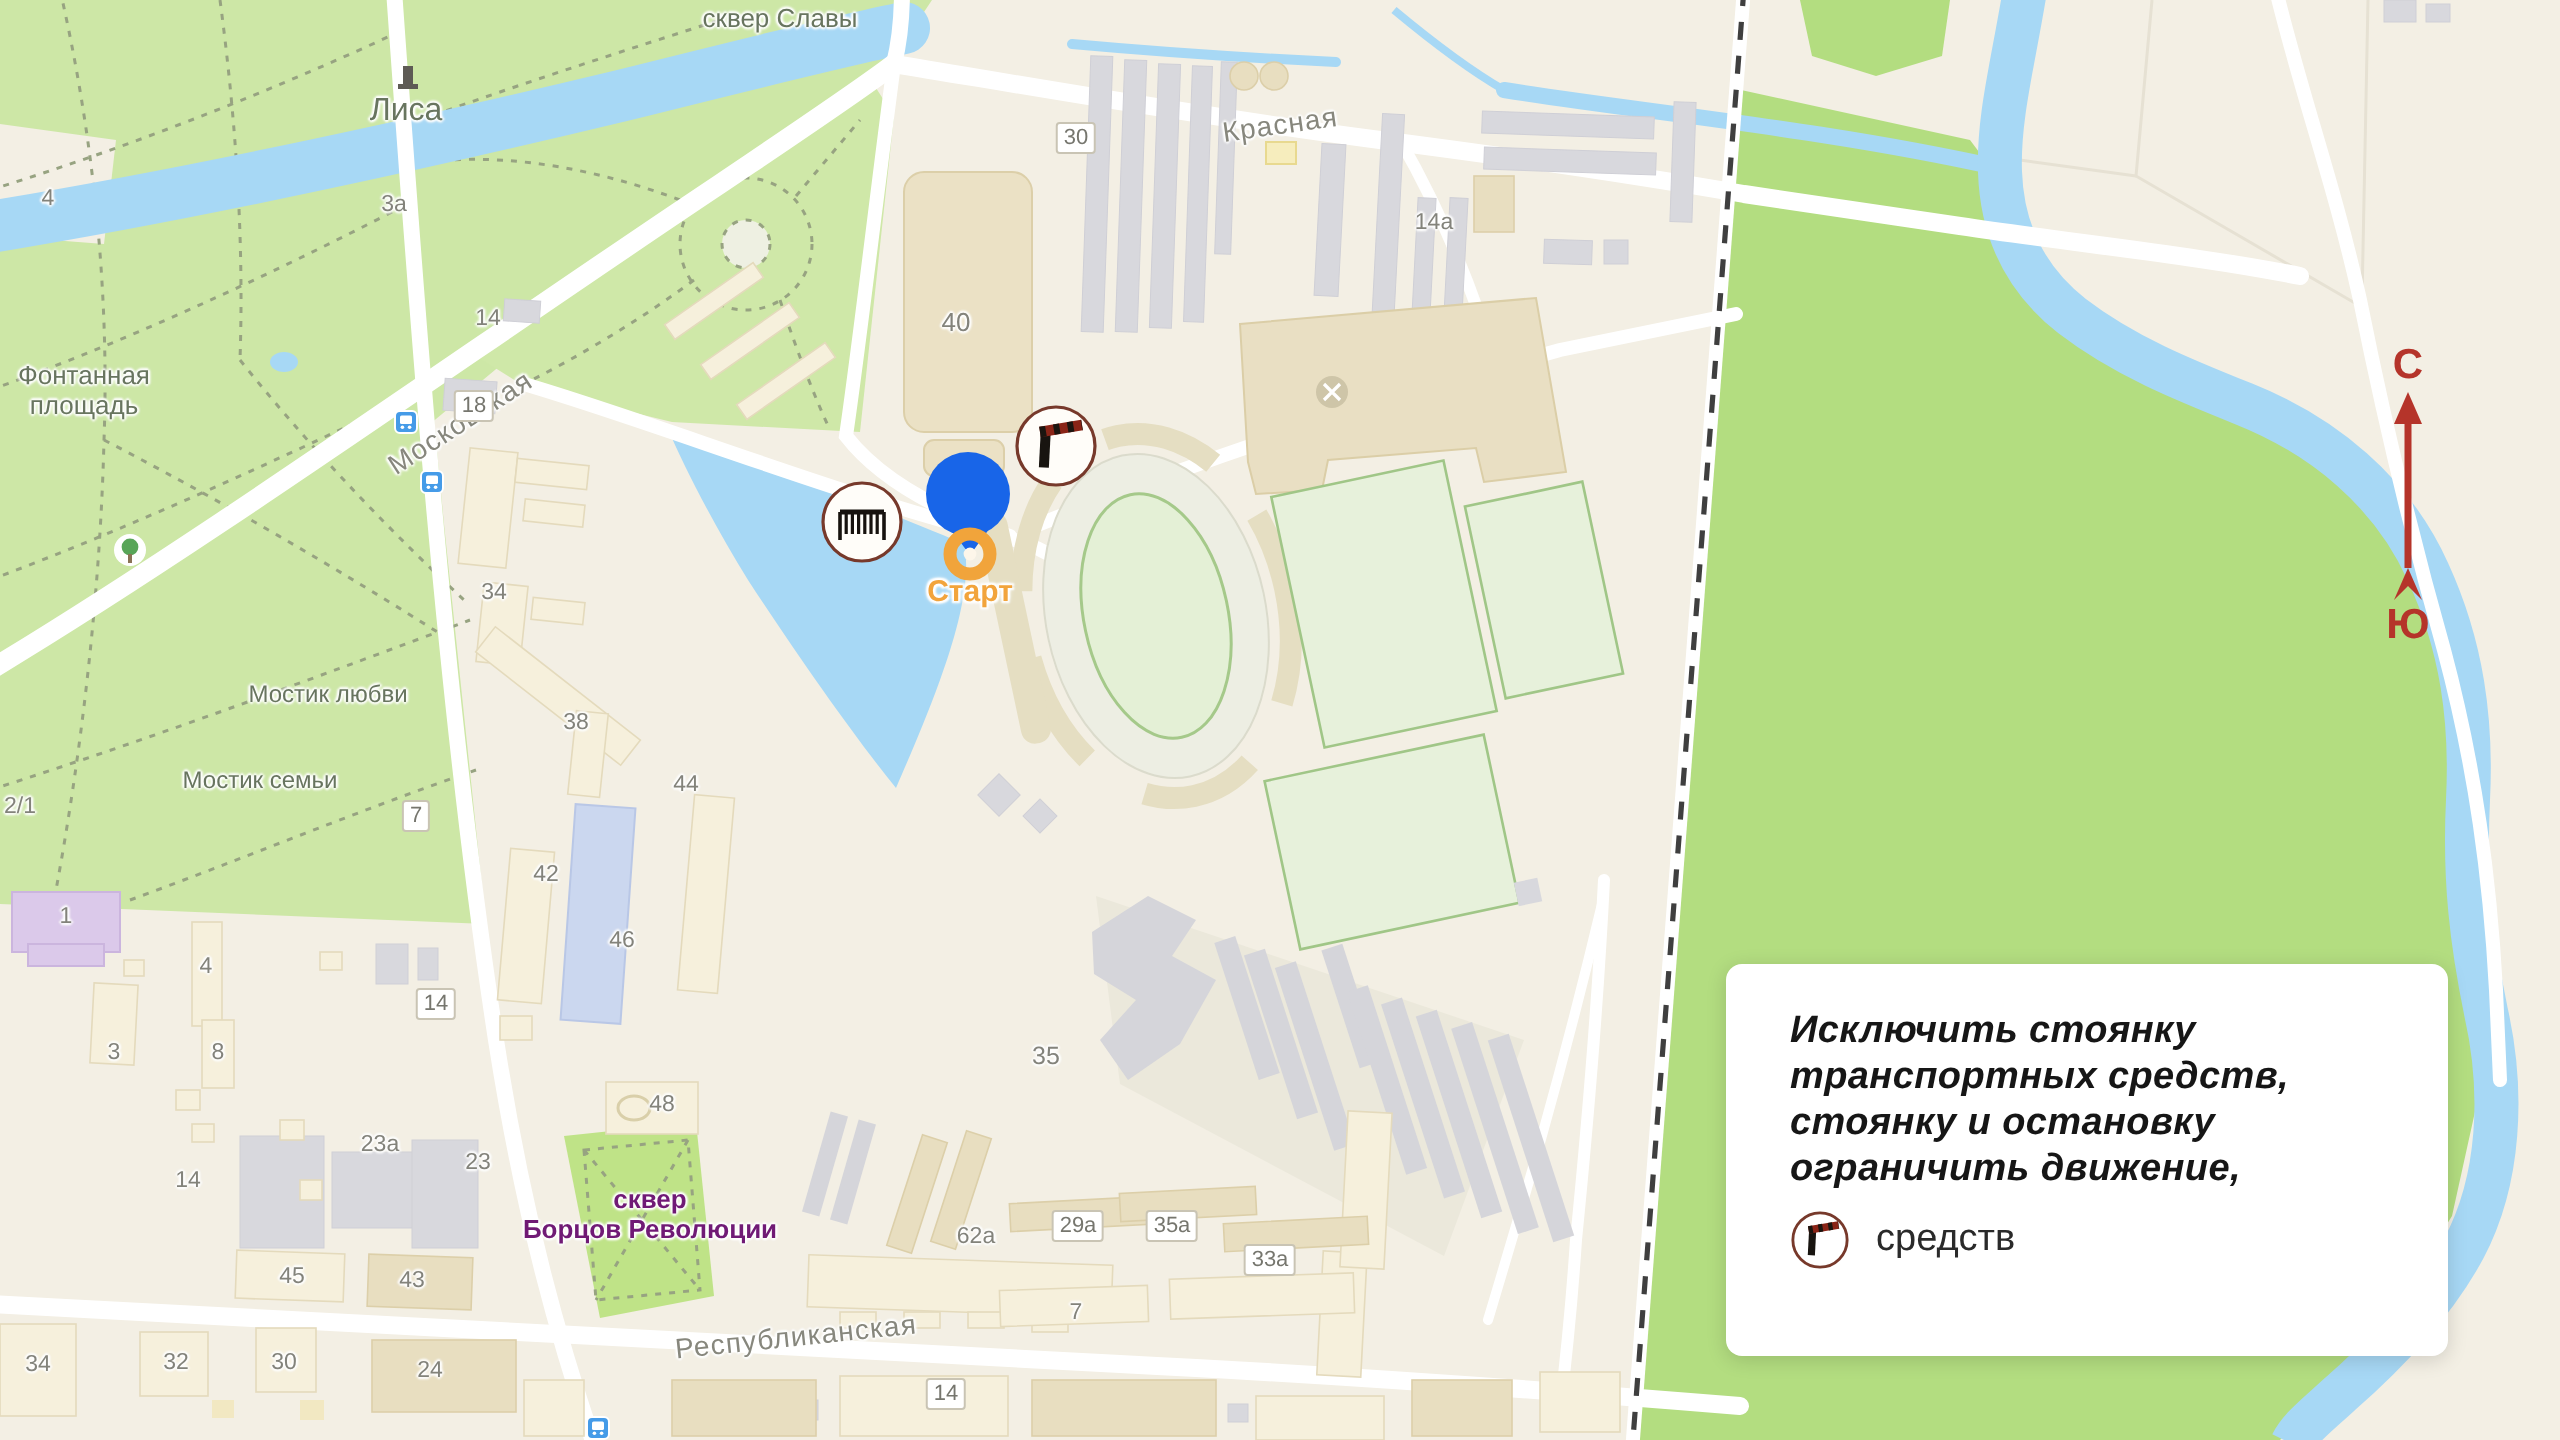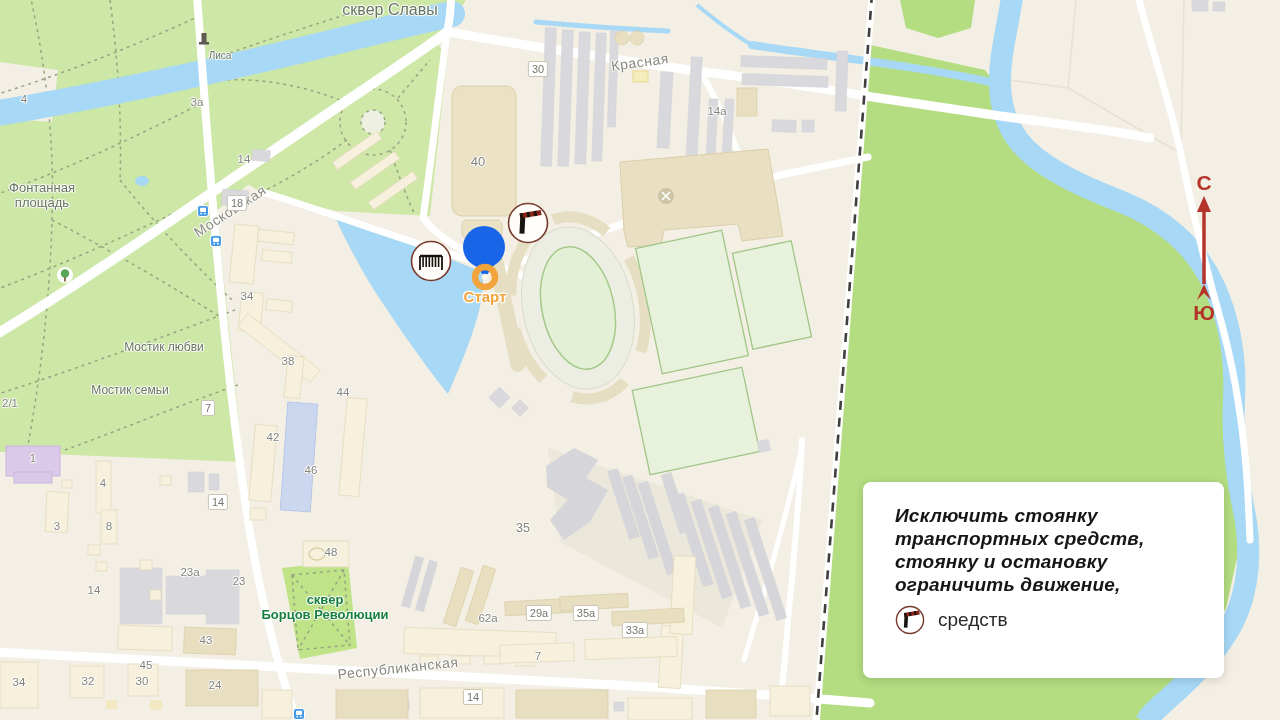--- a/index.html
+++ b/index.html
@@ -4,21 +4,21 @@
 <style>
   html,body{margin:0;padding:0;background:#222;}
   #screen{position:relative;width:1280px;height:720px;overflow:hidden;background:#F3EFE4;
     font-family:"Liberation Sans",sans-serif;}
   #map-svg{position:absolute;left:0;top:0;}
   #labels-layer{position:absolute;left:0;top:0;width:1280px;height:720px;pointer-events:none;}
   .lbl{position:absolute;white-space:pre-line;text-align:center;line-height:1.15;
     text-shadow:0 0 2px #fff,0 0 2px #fff,1px 0 1px #fff,-1px 0 1px #fff,0 1px 1px #fff,0 -1px 1px #fff;}
   .street{color:#87877D;font-size:14px;letter-spacing:.6px;}
   .poi-gray{color:#68755F;font-size:13px;}
-  .poi-green{color:#15803d;font-size:13px;font-weight:bold;}
+  .poi-green{color:#701a75;font-size:13px;font-weight:bold;}
   .num{color:#83837B;font-size:11.5px;}
   .plate{color:#76766E;font-size:11px;background:#fff;border:1px solid #C9C4B4;border-radius:2px;
     padding:0 3px;text-shadow:none;line-height:14px;}
   .map-icon{position:absolute;}
   #start-label{position:absolute;left:485px;top:296px;transform:translate(-50%,-50%);
     color:#F2A43C;font-size:15px;font-weight:bold;
     text-shadow:0 0 2px #fff,0 0 3px #fff,1px 1px 1px #fff,-1px -1px 1px #fff,1px -1px 1px #fff,-1px 1px 1px #fff;}
   #compass{position:absolute;left:1182px;top:172px;width:44px;text-align:center;}
   .compass-letter{color:#B5342A;font-weight:bold;font-size:21px;line-height:22px;}
   #panel{position:absolute;left:863px;top:482px;width:361px;height:196px;background:#fff;
@@ -274,22 +274,22 @@
     <circle r="8" fill="#FFF"></circle>
         <circle cy="-1.5" r="4.2" fill="#58A558"></circle>
         <rect x="-1" y="2" width="2" height="4.5" fill="#8A7355"></rect>
   </g>
 </svg>
 
 <div id="labels-layer">
       <div class="lbl street" style="left: 230px; top: 211px; transform: translate(-50%, -50%) rotate(-33deg);">Московская</div>
       <div class="lbl street" style="left: 640px; top: 62px; transform: translate(-50%, -50%) rotate(-8deg);">Красная</div>
       <div class="lbl street" style="left: 398px; top: 668px; transform: translate(-50%, -50%) rotate(-6deg);">Республиканская</div>
-      <div class="lbl poi-gray" style="left: 368px; top: 10px; font-size: 16px; transform: translate(-50%, -50%); padding-left: 44px;">сквер Славы</div>
-      <div class="lbl poi-gray" style="left: 220px; top: 56px; font-size: 10px; transform: translate(-50%, -50%); text-align: right;">Лиса</div>
+      <div class="lbl poi-gray" style="left: 368px; top: 10px; font-size: 13px; transform: translate(-50%, -50%); padding-left: 44px;">сквер Славы</div>
+      <div class="lbl poi-gray" style="left: 203px; top: 56px; font-size: 16px; transform: translate(-50%, -50%); text-align: right;">Лиса</div>
       <div class="lbl poi-gray" style="left: 42px; top: 196px; transform: translate(-50%, -50%);">Фонтанная
 площадь</div>
       <div class="lbl poi-gray" style="left: 164px; top: 348px; font-size: 12px; transform: translate(-50%, -50%);">Мостик любви</div>
       <div class="lbl poi-gray" style="left: 130px; top: 391px; font-size: 12px; transform: translate(-50%, -50%);">Мостик семьи</div>
       <div class="lbl poi-green" style="left: 325px; top: 608px; transform: translate(-50%, -50%);">сквер
 Борцов Революции</div>
       <div class="lbl plate" style="left: 538px; top: 69px; transform: translate(-50%, -50%);">30</div>
       <div class="lbl num" style="left: 717px; top: 112px; transform: translate(-50%, -50%);">14а</div>
       <div class="lbl num" style="left: 478px; top: 162px; font-size: 13px; transform: translate(-50%, -50%);">40</div>
       <div class="lbl num" style="left: 244px; top: 160px; transform: translate(-50%, -50%);">14</div>
@@ -306,21 +306,21 @@
       <div class="lbl num" style="left: 331px; top: 553px; transform: translate(-50%, -50%); text-align: center;">48</div>
       <div class="lbl num" style="left: 523px; top: 528px; font-size: 12.5px; transform: translate(-50%, -50%);">35</div>
       <div class="lbl num" style="left: 33px; top: 459px; transform: translate(-50%, -50%);">1</div>
       <div class="lbl num" style="left: 103px; top: 484px; transform: translate(-50%, -50%);">4</div>
       <div class="lbl num" style="left: 57px; top: 527px; transform: translate(-50%, -50%);">3</div>
       <div class="lbl num" style="left: 109px; top: 527px; transform: translate(-50%, -50%);">8</div>
       <div class="lbl plate" style="left: 218px; top: 502px; transform: translate(-50%, -50%);">14</div>
       <div class="lbl num" style="left: 94px; top: 591px; transform: translate(-50%, -50%);">14</div>
       <div class="lbl num" style="left: 190px; top: 573px; transform: translate(-50%, -50%);">23а</div>
       <div class="lbl num" style="left: 239px; top: 582px; transform: translate(-50%, -50%);">23</div>
-      <div class="lbl num" style="left: 146px; top: 666px; transform: translate(-50%, -50%);">45</div>
+      <div class="lbl num" style="left: 146px; top: 639px; transform: translate(-50%, -50%);">45</div>
       <div class="lbl num" style="left: 206px; top: 641px; transform: translate(-50%, -50%);">43</div>
       <div class="lbl num" style="left: 19px; top: 683px; transform: translate(-50%, -50%);">34</div>
       <div class="lbl num" style="left: 88px; top: 682px; transform: translate(-50%, -50%);">32</div>
       <div class="lbl num" style="left: 142px; top: 682px; transform: translate(-50%, -50%);">30</div>
       <div class="lbl num" style="left: 215px; top: 686px; transform: translate(-50%, -50%);">24</div>
       <div class="lbl num" style="left: 488px; top: 619px; transform: translate(-50%, -50%);">62а</div>
       <div class="lbl plate" style="left: 539px; top: 613px; transform: translate(-50%, -50%);">29а</div>
       <div class="lbl plate" style="left: 586px; top: 613px; transform: translate(-50%, -50%);">35а</div>
       <div class="lbl plate" style="left: 635px; top: 630px; transform: translate(-50%, -50%);">33а</div>
       <div class="lbl num" style="left: 538px; top: 657px; transform: translate(-50%, -50%);">7</div>

